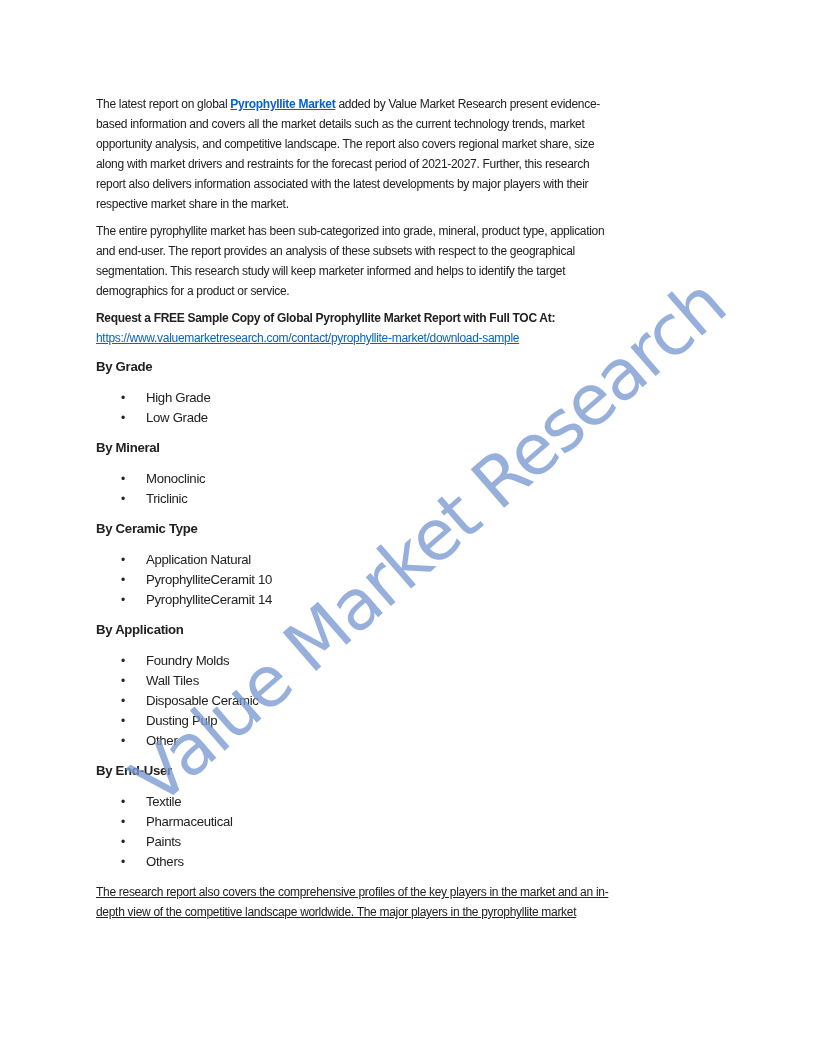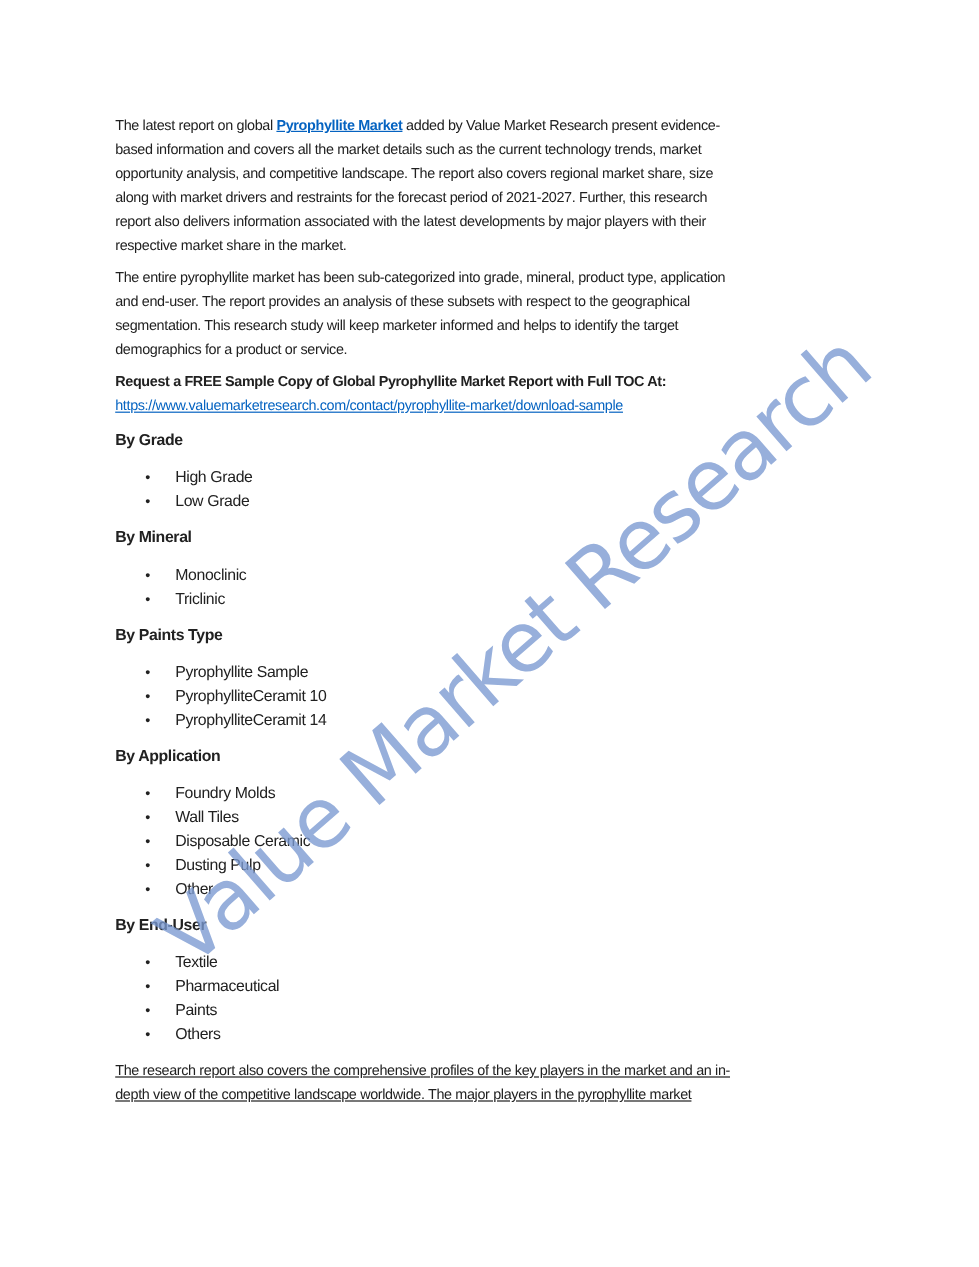--- a/index.html
+++ b/index.html
@@ -108,23 +108,23 @@
 
     <div class="section">
       <h3 class="section-heading">By Mineral</h3>
       <ul class="bullet-list">
         <li><span class="bullet">•</span><span>Monoclinic</span></li>
         <li><span class="bullet">•</span><span>Triclinic</span></li>
       </ul>
     </div>
 
     <div class="section">
-      <h3 class="section-heading">By Paints Type</h3>
+      <h3 class="section-heading">By Ceramic Type</h3>
       <ul class="bullet-list">
-        <li><span class="bullet">•</span><span>Pyrophyllite Sample</span></li>
+        <li><span class="bullet">•</span><span>Application Natural</span></li>
         <li><span class="bullet">•</span><span>PyrophylliteCeramit 10</span></li>
         <li><span class="bullet">•</span><span>PyrophylliteCeramit 14</span></li>
       </ul>
     </div>
 
     <div class="section">
       <h3 class="section-heading">By Application</h3>
       <ul class="bullet-list">
         <li><span class="bullet">•</span><span>Foundry Molds</span></li>
         <li><span class="bullet">•</span><span>Wall Tiles</span></li>

